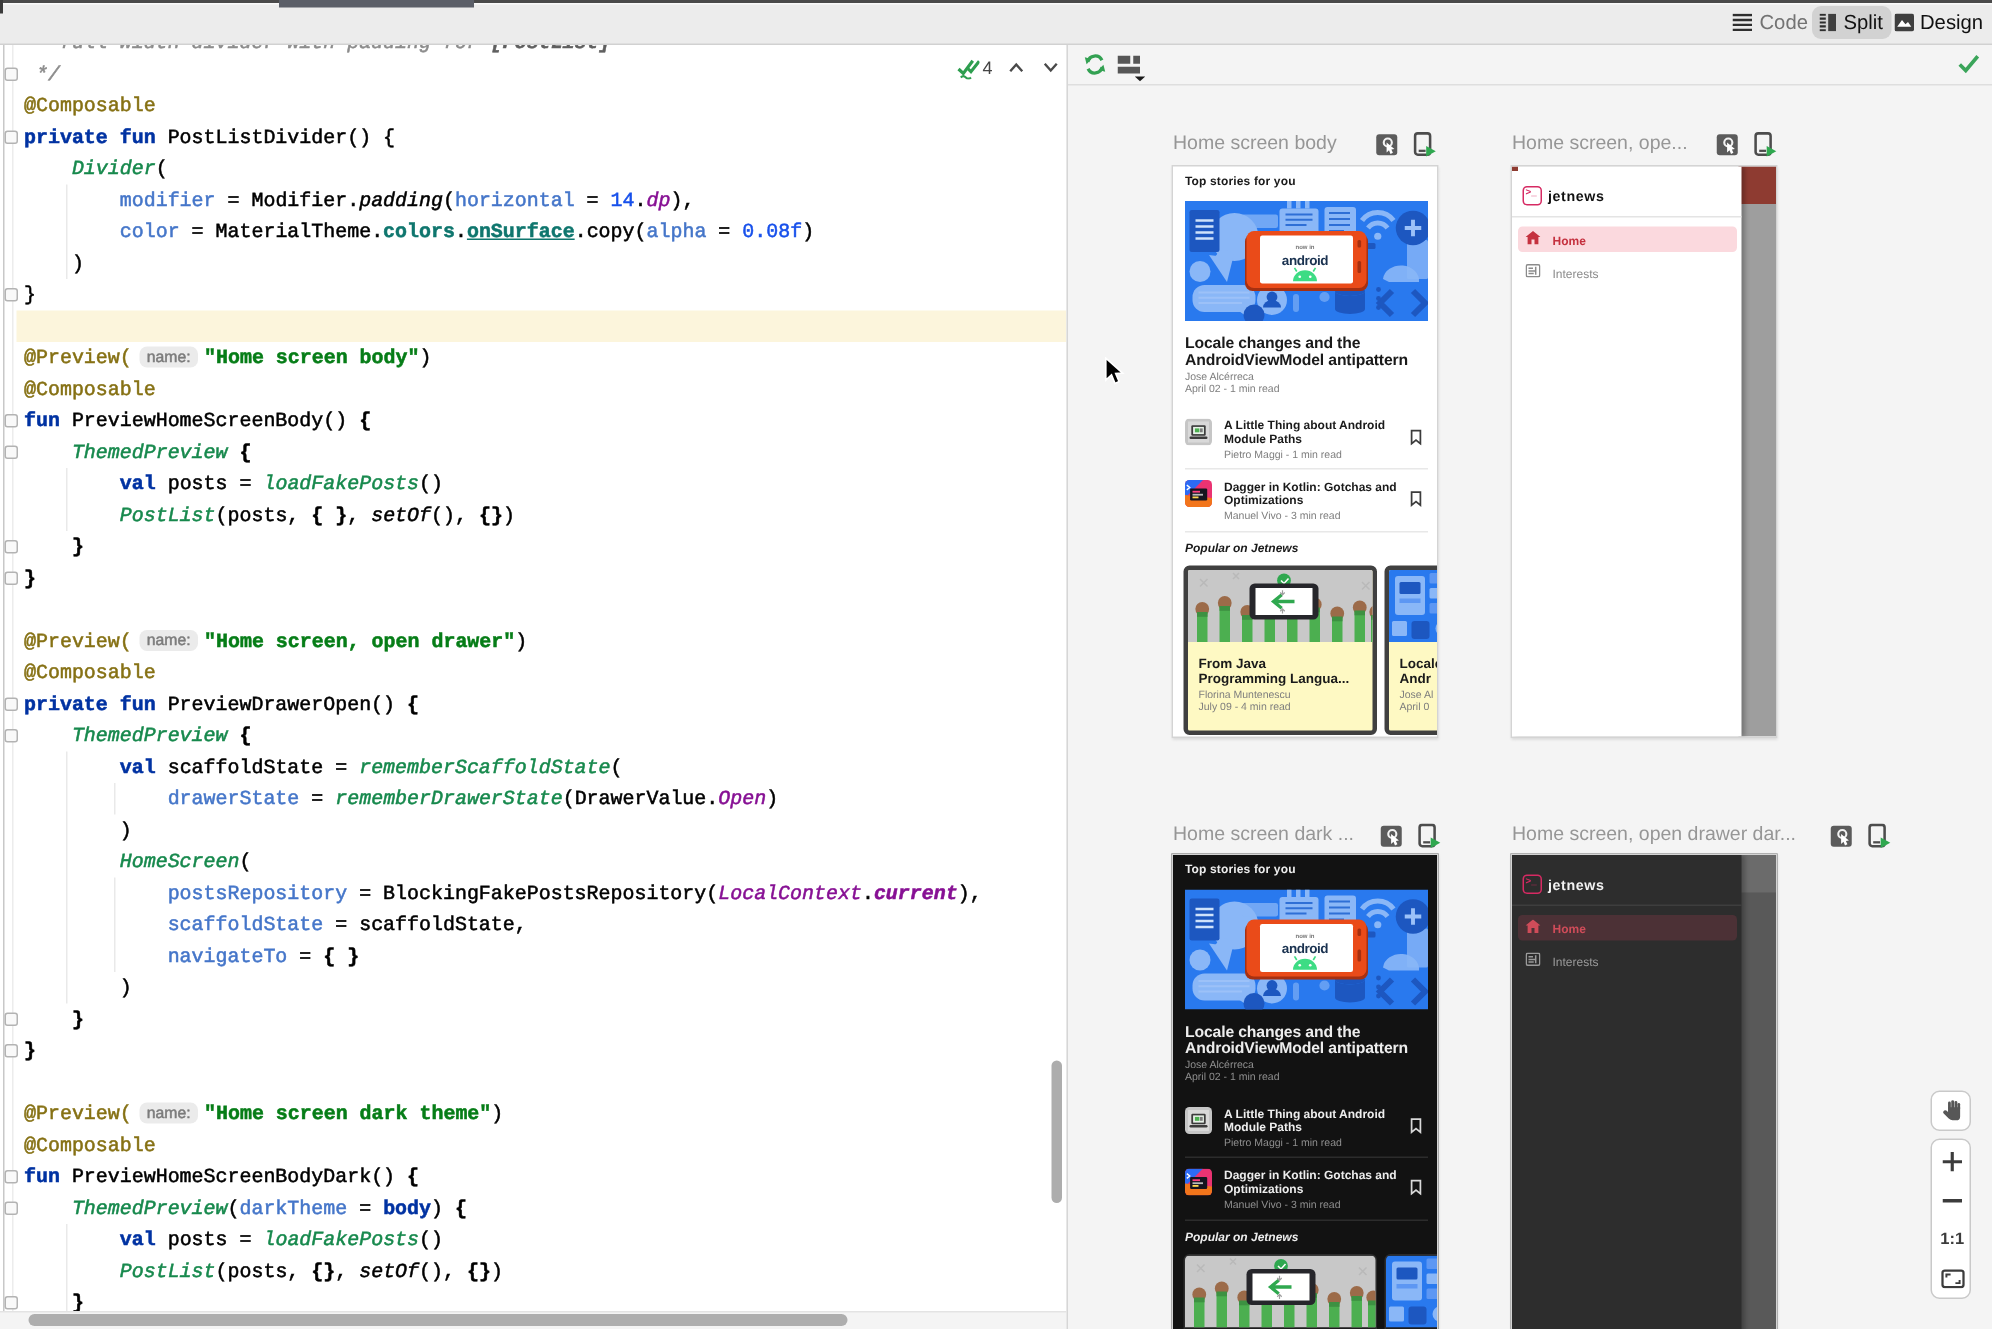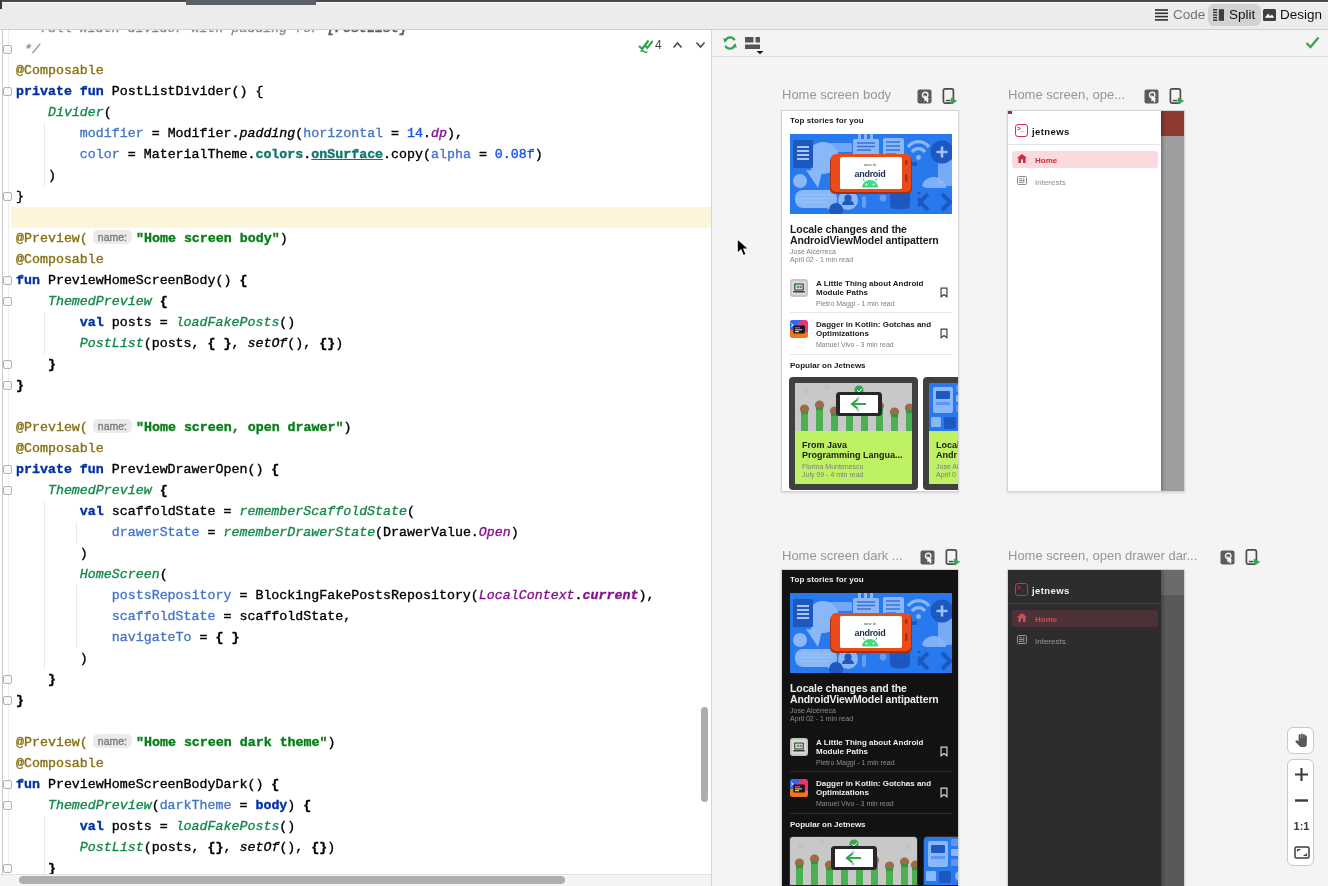--- a/index.html
+++ b/index.html
@@ -64,30 +64,30 @@
   .hero { position:absolute; left:8px; top:23px; width:128px; height:81px; }
   .htitle { position:absolute; left:8px; top:113px; width:164px; font-size:10.5px; font-weight:bold; line-height:10.8px; letter-spacing:-.1px; }
   .hby { position:absolute; left:8px; top:137px; font-size:7px; }
   .hdate { position:absolute; left:8px; top:145px; font-size:7px; }
   .prow { position:absolute; left:8px; width:162px; height:28px; }
   .prow .thumb { position:absolute; left:0; top:0; width:18px; height:18px; border-radius:3px; overflow:hidden; }
   .prow .rtitle { position:absolute; left:26px; top:0px; width:126px; font-size:8px; font-weight:bold; line-height:9px; }
   .prow .rby { position:absolute; left:26px; top:21px; font-size:7px; }
   .prow .bm { position:absolute; right:4px; top:5px; }
   .pdiv { position:absolute; left:8px; width:162px; height:1px; }
-  .pop { position:absolute; left:8px; top:250px; font-size:8px; font-weight:bold; }
+  .pop { position:absolute; left:8px; top:250px; font-size:8px; font-weight:bold;font-style:italic; }
   .mini { position:absolute; border-radius:4px; overflow:hidden; }
   .mini .mtitle { position:absolute; left:7px; top:58px; font-size:9px; font-weight:bold; line-height:9.8px; width:96px; }
   .mini .mauth { position:absolute; left:7px; top:80px; font-size:7px; }
   .mini .mdate { position:absolute; left:7px; top:88px; font-size:7px; }
 
   .feed.light { color:#1a1a1a; }
   .feed.light .hby, .feed.light .hdate, .feed.light .rby { color:#7e7e7e; }
   .feed.light .pdiv { background:#e8e8e8; }
-  .feed.light .mini { background:#bef264; border:6px solid #404040; }
+  .feed.light .mini { background:#fef9c3; border:3px solid #404040; }
   .feed.light .mauth, .feed.light .mdate { color:#7e7e7e; }
   .feed.dark { background:#121212; color:#ededed; }
   .feed.dark .hby, .feed.dark .hdate, .feed.dark .rby { color:#8f8f8f; }
   .feed.dark .pdiv { background:#2c2c2c; }
   .feed.dark .mini { background:#1e1e1e; border:1px solid #2c2c2c; }
 
   
   .drawer { width:178px; height:382px; }
   .dr-strip { position:absolute; right:0; top:0; width:25px; height:100%; }
   .dr-bar { position:absolute; right:0; top:0; width:25px; height:25px; }

